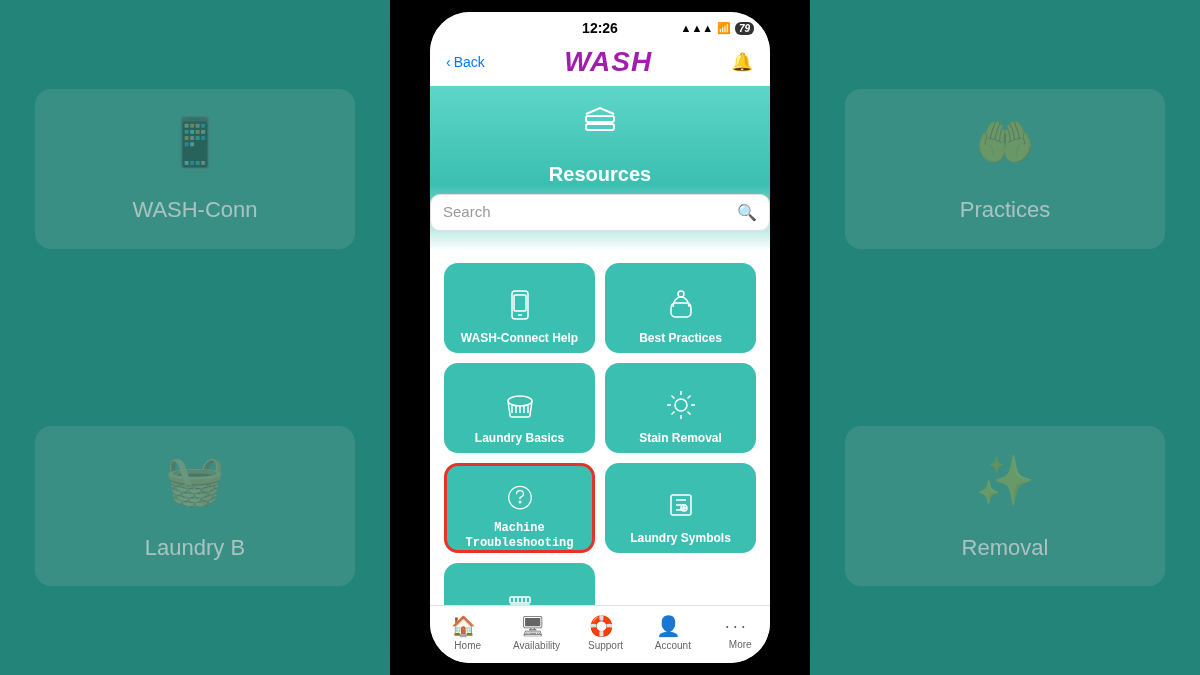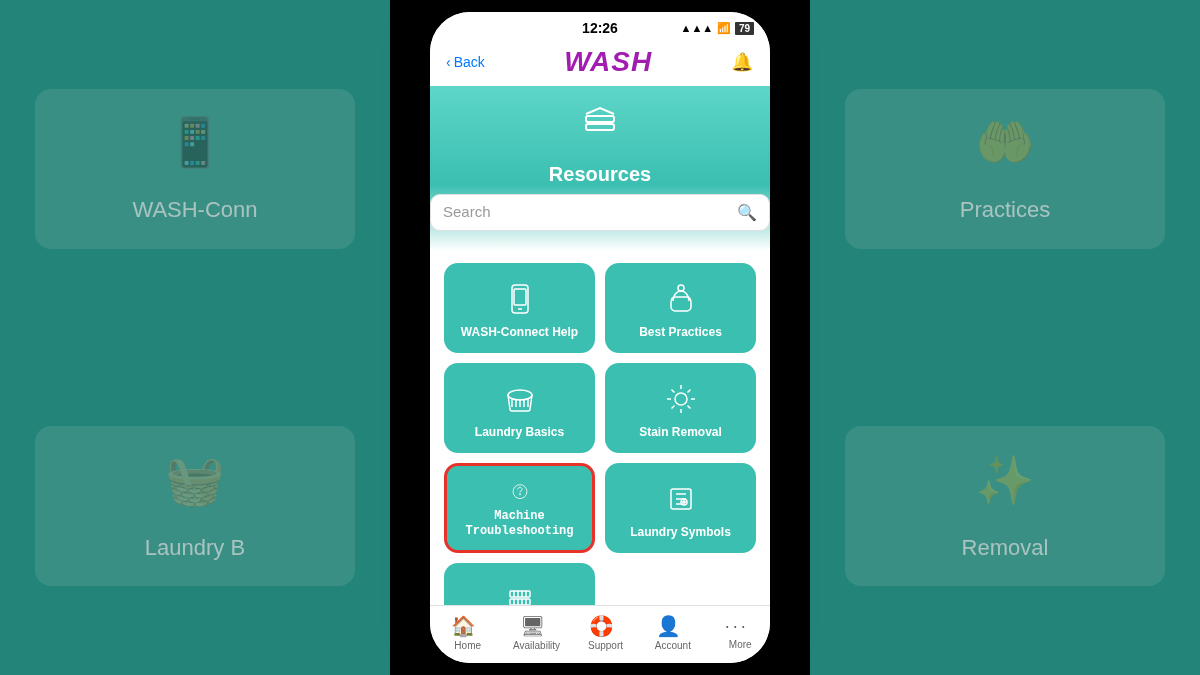--- a/index.html
+++ b/index.html
@@ -98,25 +98,26 @@
     .status-icons {
       position: absolute;
       right: 16px;
       display: flex;
       align-items: center;
       gap: 4px;
       font-size: 11px;
     }
     .battery {
       background: #333;
-      border-radius: 1px;
+      border-radius: 6px;
       padding: 1px 4px;
       font-size: 10px;
       color: #fff;
       font-weight: 700;
+      font-style: italic;
     }
 
     
     .header {
       background: #fff;
       display: flex;
       align-items: center;
       justify-content: space-between;
       padding: 6px 16px 8px;
     }
@@ -189,21 +190,21 @@
       overflow-y: auto;
     }
 
     .card {
       background: #3bbfb0;
       border-radius: 14px;
       display: flex;
       flex-direction: column;
       align-items: center;
       justify-content: center;
-      padding: 16px 8px 12px;
+      padding: 16px 8px 0;
       gap: 8px;
       cursor: pointer;
       min-height: 90px;
     }
     .card.highlighted {
       border: 3px solid #e63329;
       background: #3bbfb0;
       font-family: Liberation Mono, monospace;
     }
     .card-label {

